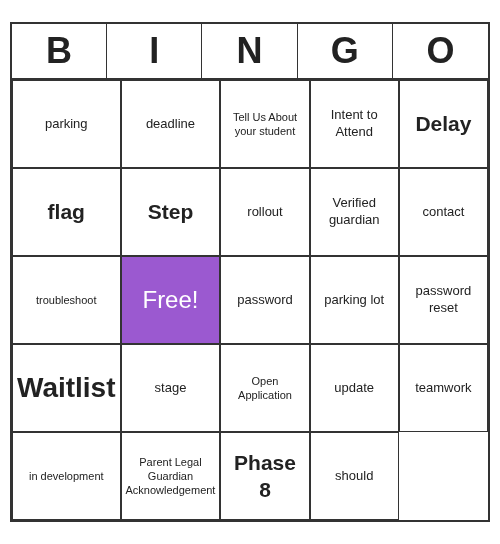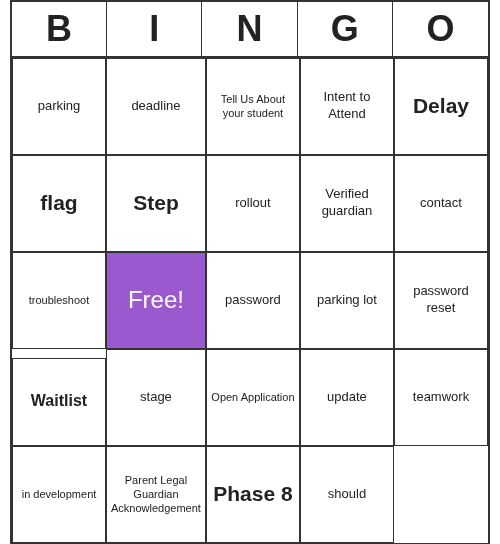--- a/index.html
+++ b/index.html
@@ -46,23 +46,22 @@
       padding: 6px 4px;
       font-size: 13px;
       color: #222;
       line-height: 1.3;
     }
     .bingo-cell.large-text {
       font-size: 21px;
       font-weight: bold;
     }
     .bingo-cell.medium-text {
-      font-size: 16px;
+      font-size: 28px;
       font-weight: bold;
-      margin-top: 9px;
     }
     .bingo-cell.free {
       background-color: #9b59d0;
       color: #fff;
       font-size: 24px;
       font-weight: normal;
     }
     .bingo-cell.small-text {
       font-size: 11px;
     }

